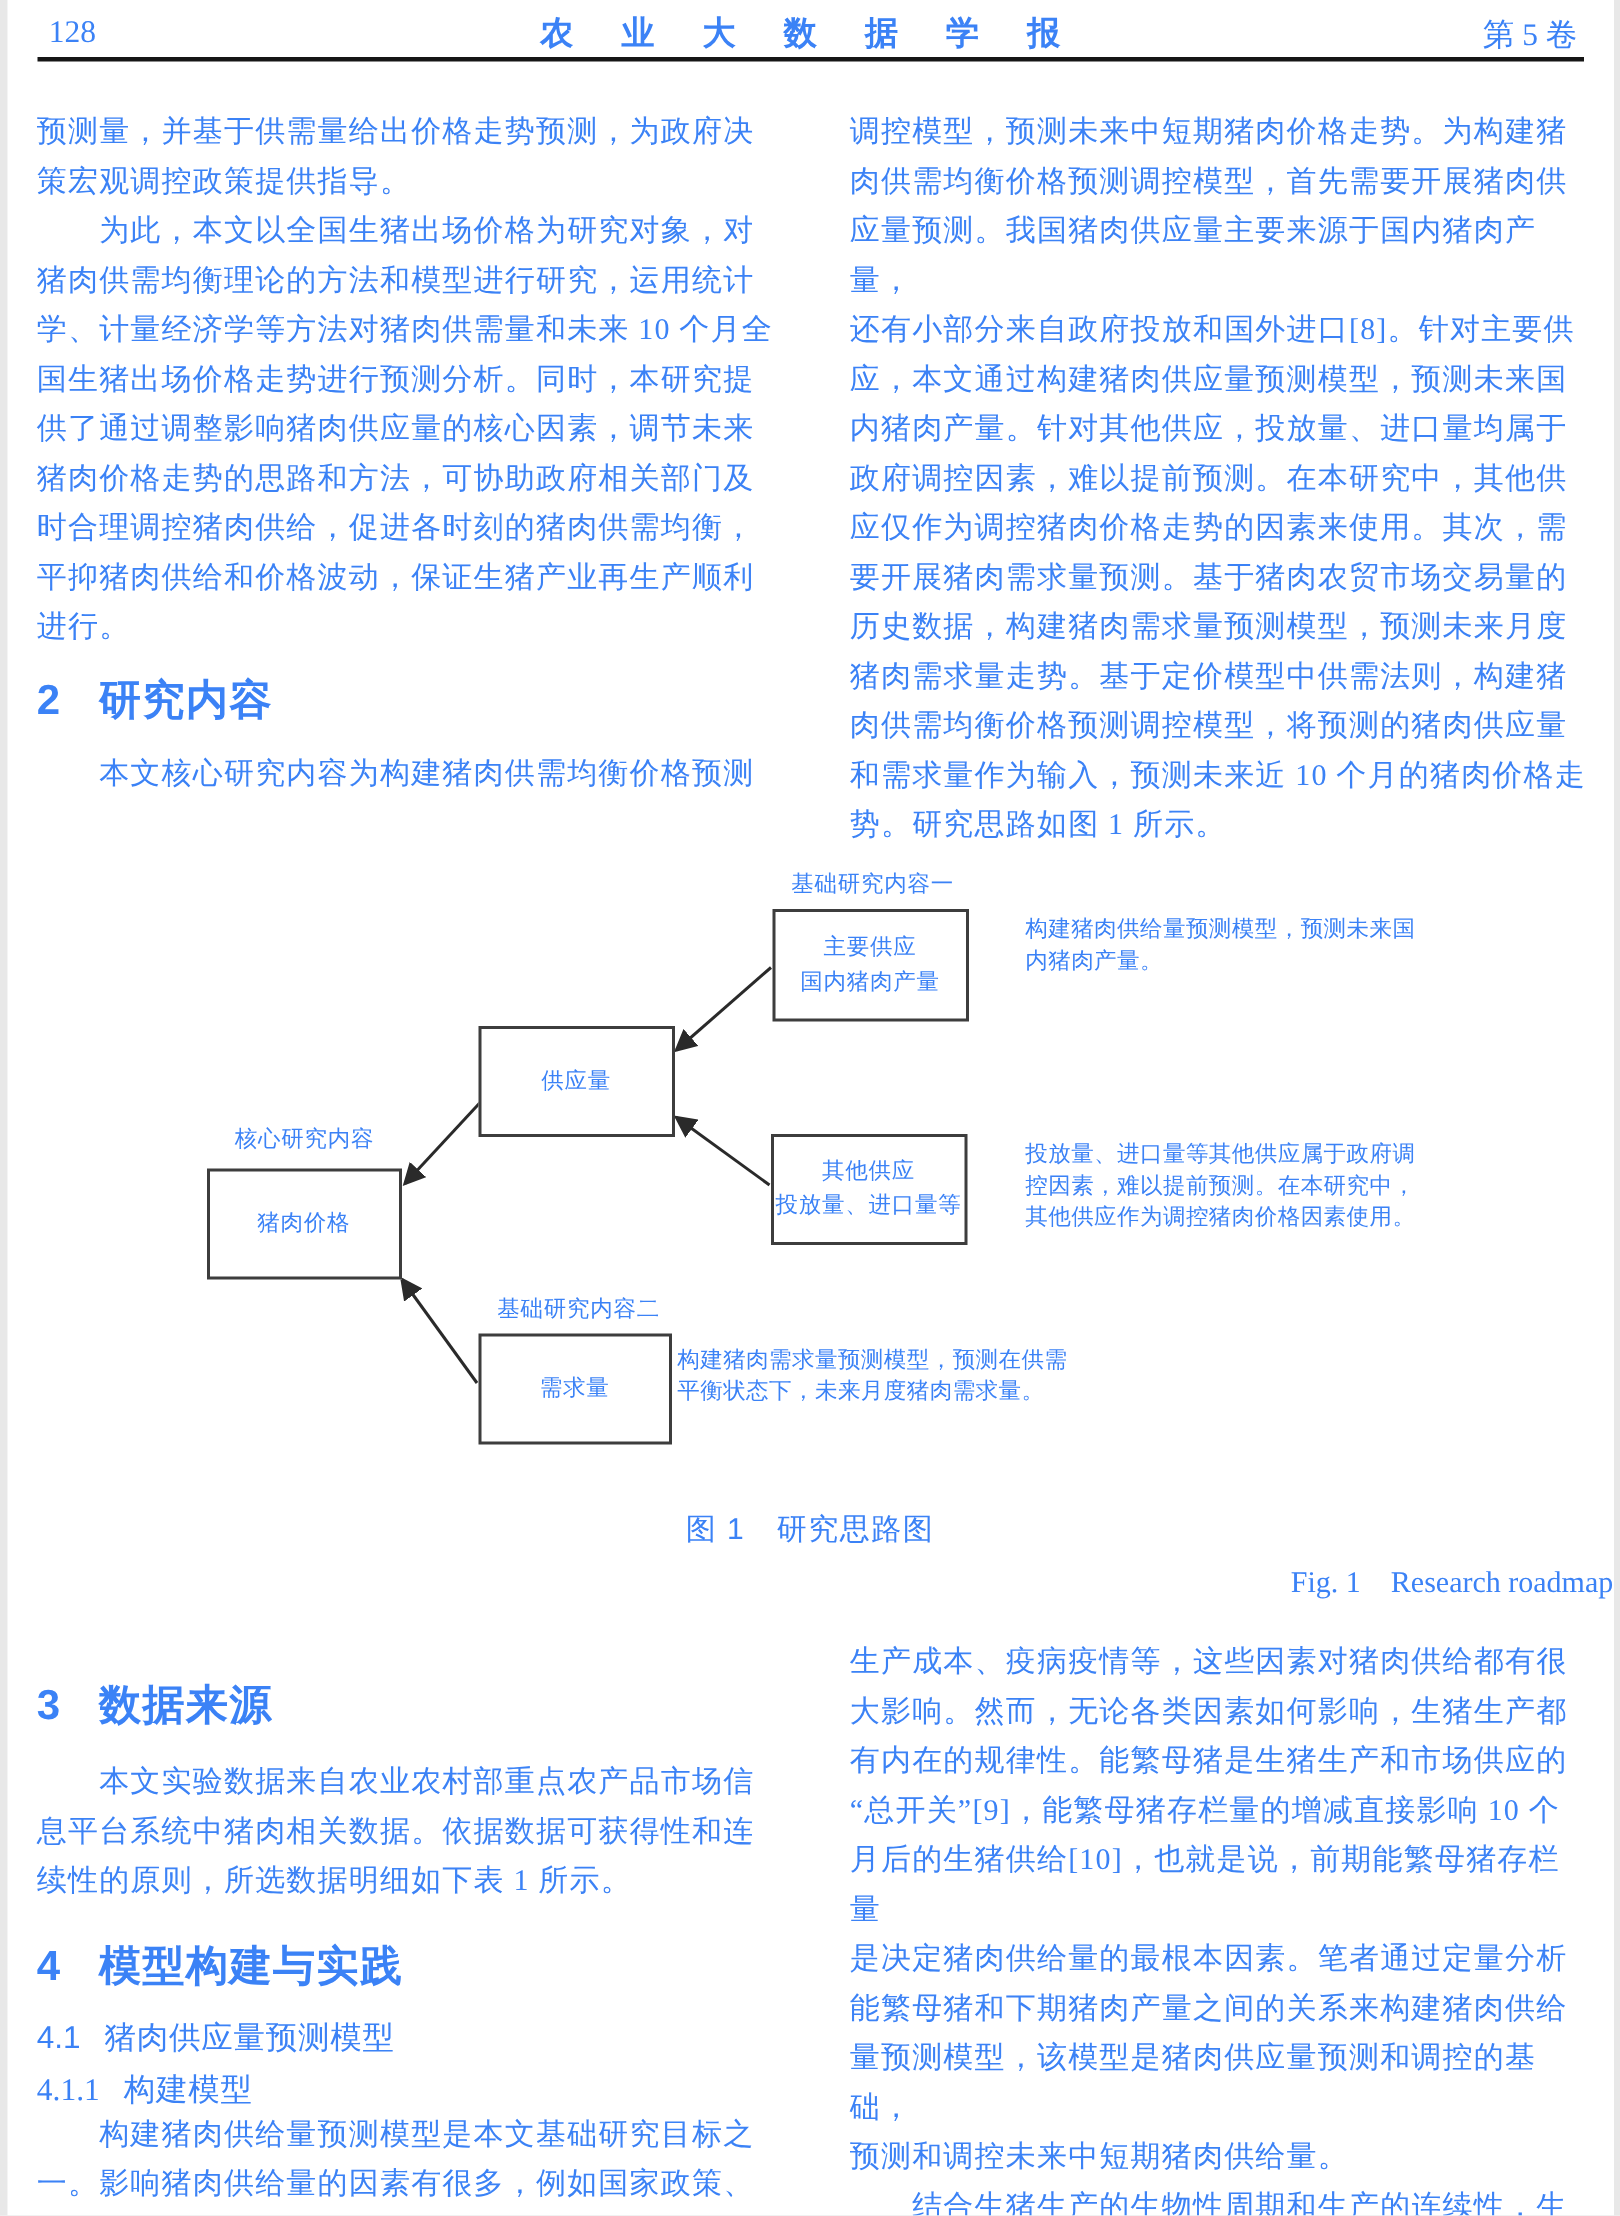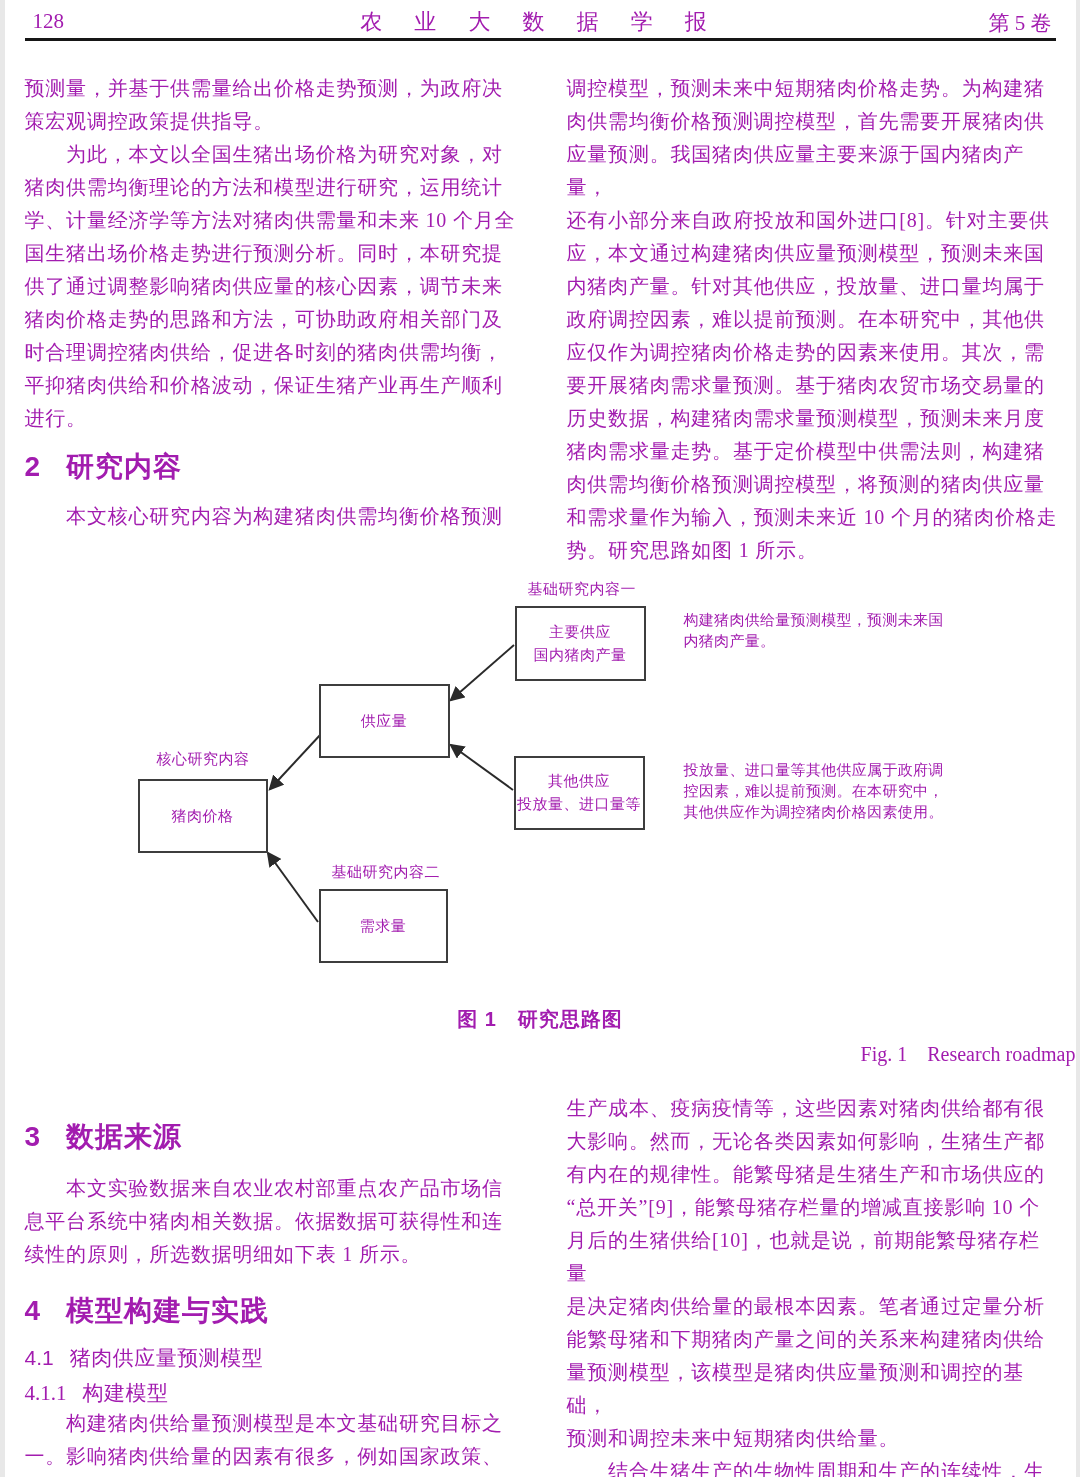--- a/index.html
+++ b/index.html
@@ -1,25 +1,25 @@
 <!DOCTYPE html>
 <html><head>
 <meta charset="utf-8">
 <style>
   html,body { margin:0; padding:0; background:#e8e8e8; }
   .page {
     position:relative; width:1071px; height:1477px; margin:0 auto;
-    background:#ffffff; color:#a21caf; overflow:hidden;
+    background:#ffffff; color:#3b82f6; overflow:hidden;
     font-family:"Liberation Serif","DejaVu Serif",serif;
   }
   
   .hdr-num  { position:absolute; left:28px;  top:9px;  font-size:21px; }
   .hdr-title{ position:absolute; left:0; right:0; top:7px; text-align:center;
               font-family:"Liberation Sans","DejaVu Sans",sans-serif;
-              font-weight:normal; font-size:22px; letter-spacing:13px; }
+              font-weight:bold; font-size:22px; letter-spacing:13px; }
   .hdr-vol  { position:absolute; right:24px; top:9px;  font-size:21px; }
   .hdr-rule { position:absolute; left:20px; right:20px; top:38px; height:3px; background:#161616; }
 
   
   .body-block {
     position:absolute; width:492px; font-size:20px; line-height:33px;
     letter-spacing:0.8px; white-space:pre-line; text-align:left;
   }
   
   .h-main {
@@ -44,21 +44,21 @@
   .fig-box {
     position:absolute; border:2px solid #3d3d3d; background:#ffffff;
     display:flex; align-items:center; justify-content:center; text-align:center;
     font-size:15px; line-height:23px; white-space:pre-line; letter-spacing:0.5px;
   }
   .fig-label { position:absolute; font-size:15px; letter-spacing:0.5px; }
   .fig-ann   { position:absolute; font-size:15px; line-height:21px;
                white-space:pre-line; letter-spacing:0.3px; }
   .fig-cap-zh {
     position:absolute; left:0; right:0; top:1006px; text-align:center;
-    font-family:"Liberation Sans","DejaVu Sans",sans-serif; font-weight:bold;
+    font-family:"Liberation Sans","DejaVu Sans",sans-serif; font-weight:normal;
     font-size:20px; letter-spacing:1px;
   }
   .fig-cap-en {
     position:absolute; left:0; right:0; top:1041px; text-align:right;
     font-size:20px;
   }
 </style>
 </head>
 <body>
 
@@ -125,20 +125,22 @@
     <div class="fig-box" style="left:133px; top:219px; width:126px; height:70px;text-align:center;">猪肉价格</div>
     <div class="fig-box" style="left:509px; top:196px; width:127px; height:70px;">其他供应
 投放量、进口量等</div>
     <div class="fig-box" style="left:314px; top:329px; width:125px; height:70px;">需求量</div>
 
     <div class="fig-ann" style="left:679px; top:50px;  width:340px;">构建猪肉供给量预测模型，预测未来国
 内猪肉产量。</div>
     <div class="fig-ann" style="left:679px; top:200px; width:340px;">投放量、进口量等其他供应属于政府调
 控因素，难以提前预测。在本研究中，
 其他供应作为调控猪肉价格因素使用。</div>
+    <div class="fig-ann" style="left:447px; top:337px; width:340px;">构建猪肉需求量预测模型，预测在供需
+平衡状态下，未来月度猪肉需求量。</div>
   </div>
 
   <div class="fig-cap-zh">图 1　研究思路图</div>
   <div class="fig-cap-en">Fig. 1　Research roadmap</div>
 
   <div class="h-main" style="left:20px; top:1118px;">
     <span class="h-num">3</span><span>数据来源</span>
   </div>
   <div class="body-block" style="left:20px; top:1172px;">　　本文实验数据来自农业农村部重点农产品市场信
 息平台系统中猪肉相关数据。依据数据可获得性和连

